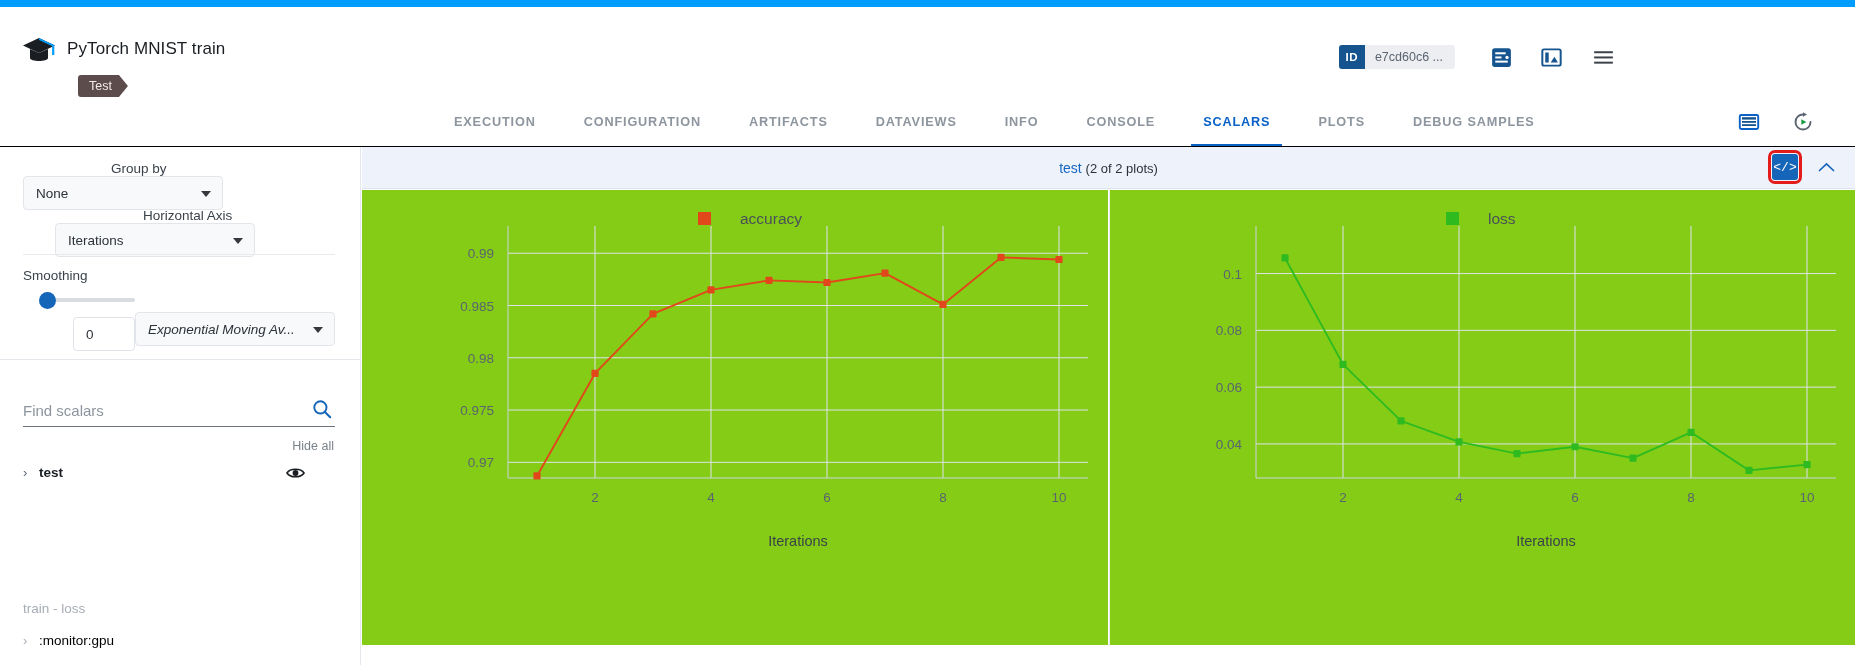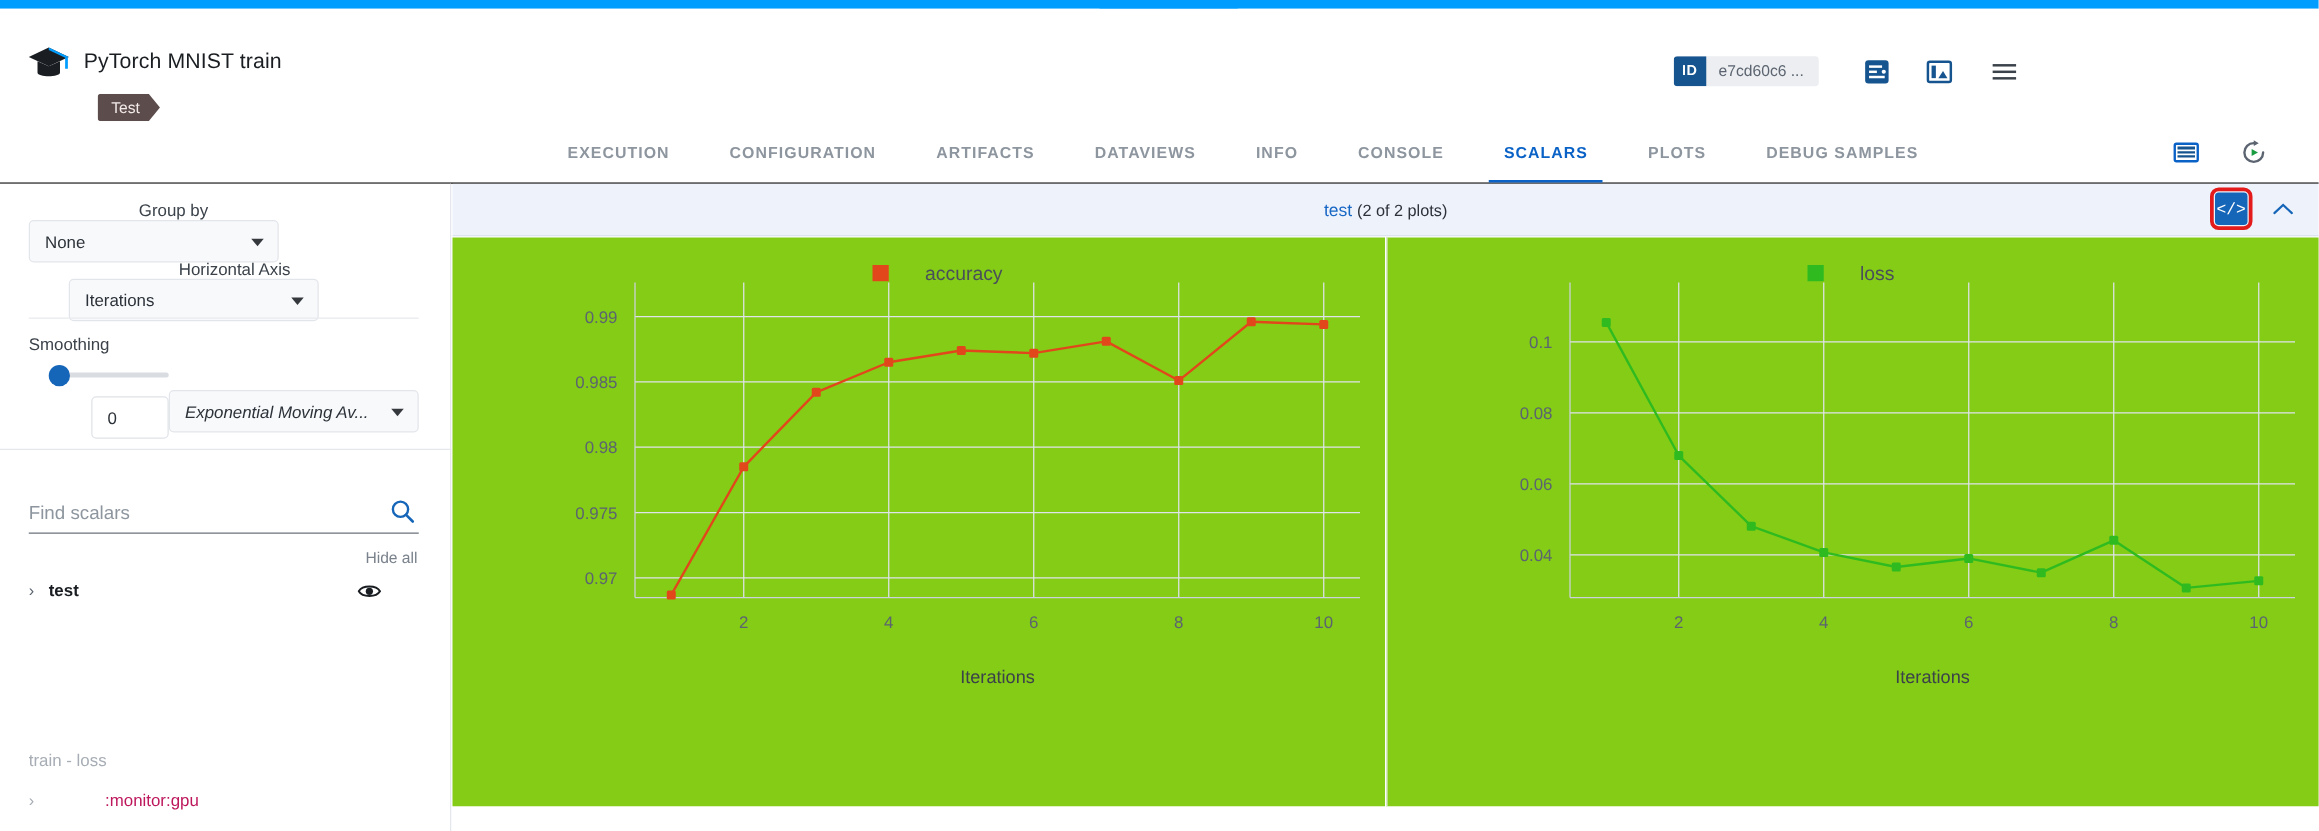--- a/index.html
+++ b/index.html
@@ -133,21 +133,21 @@
     position: absolute; right: 26px; top: 292px;
     font-size: 12.5px; color: #7a828c; cursor: pointer;
   }
   .tree-item {
     position: absolute; left: 23px; display: flex; align-items: center;
     font-size: 13.5px; cursor: pointer; width: 312px;
   }
   .tree-chev { width: 16px; color: #5b6470; font-size: 13px; }
   .tree-chev.dim { color: #a7adb5; }
   .tree-item.selected .tree-label { color: #1a1e22; font-weight: 700; }
-  .tree-label.dim { color: #be185d; margin-left: 45px; }
+  .tree-label.dim { color: #000000; }
   .eye-icon { position: absolute; right: 30px; cursor: pointer; }
   .tree-test { top: 318px; }
   .tree-trainloss { top: 454px; left: 23px; font-size: 13.5px; color: #a7adb5; position: absolute; }
   .tree-gpu { top: 486px; }
 
   
   .plot-header {
     position: absolute; top: 147px; left: 362px; width: 1493px; height: 42px;
     background: #eef2fb; border-bottom: 1px solid #dde3ef;
     display: flex; align-items: center; justify-content: center;

